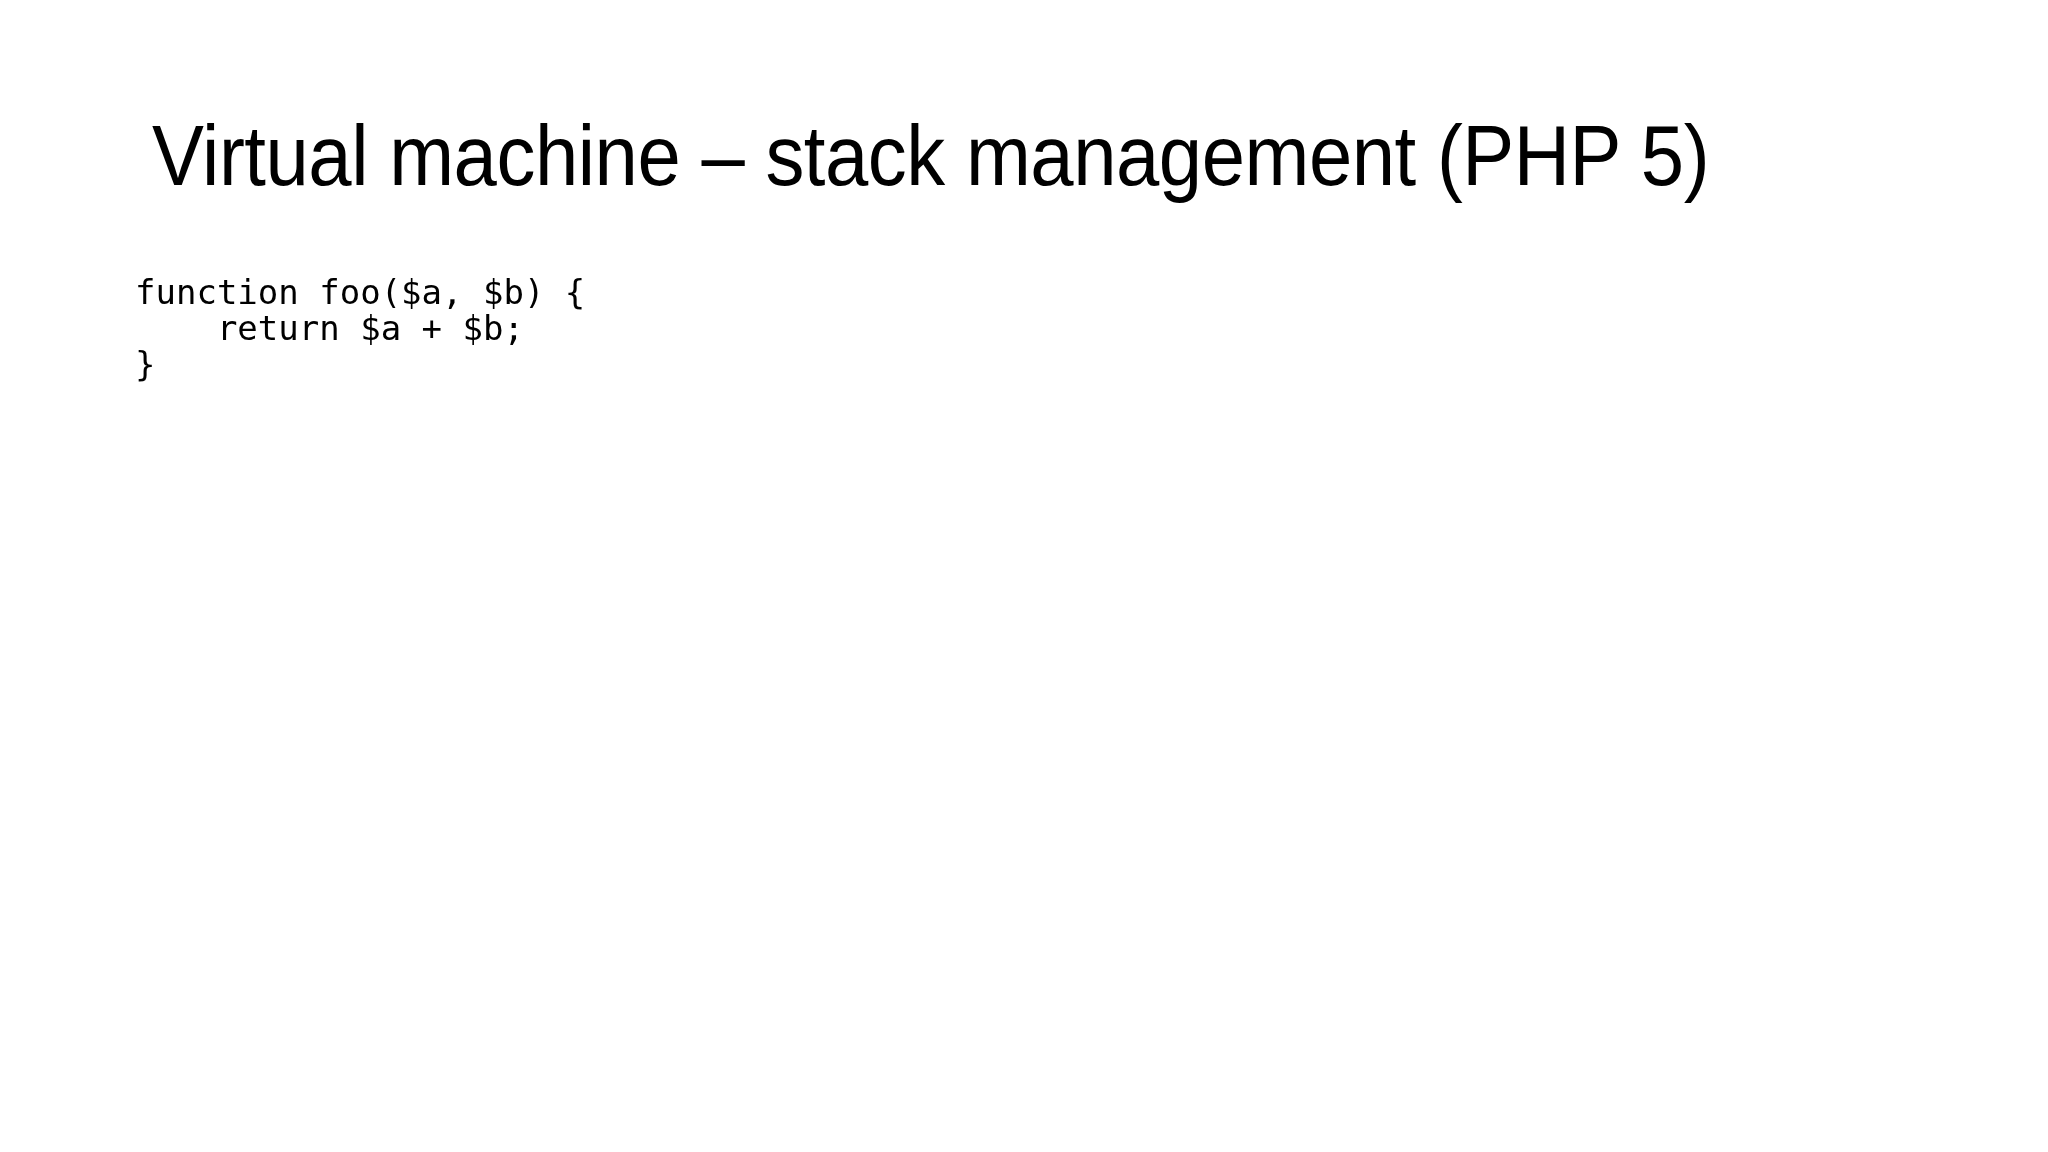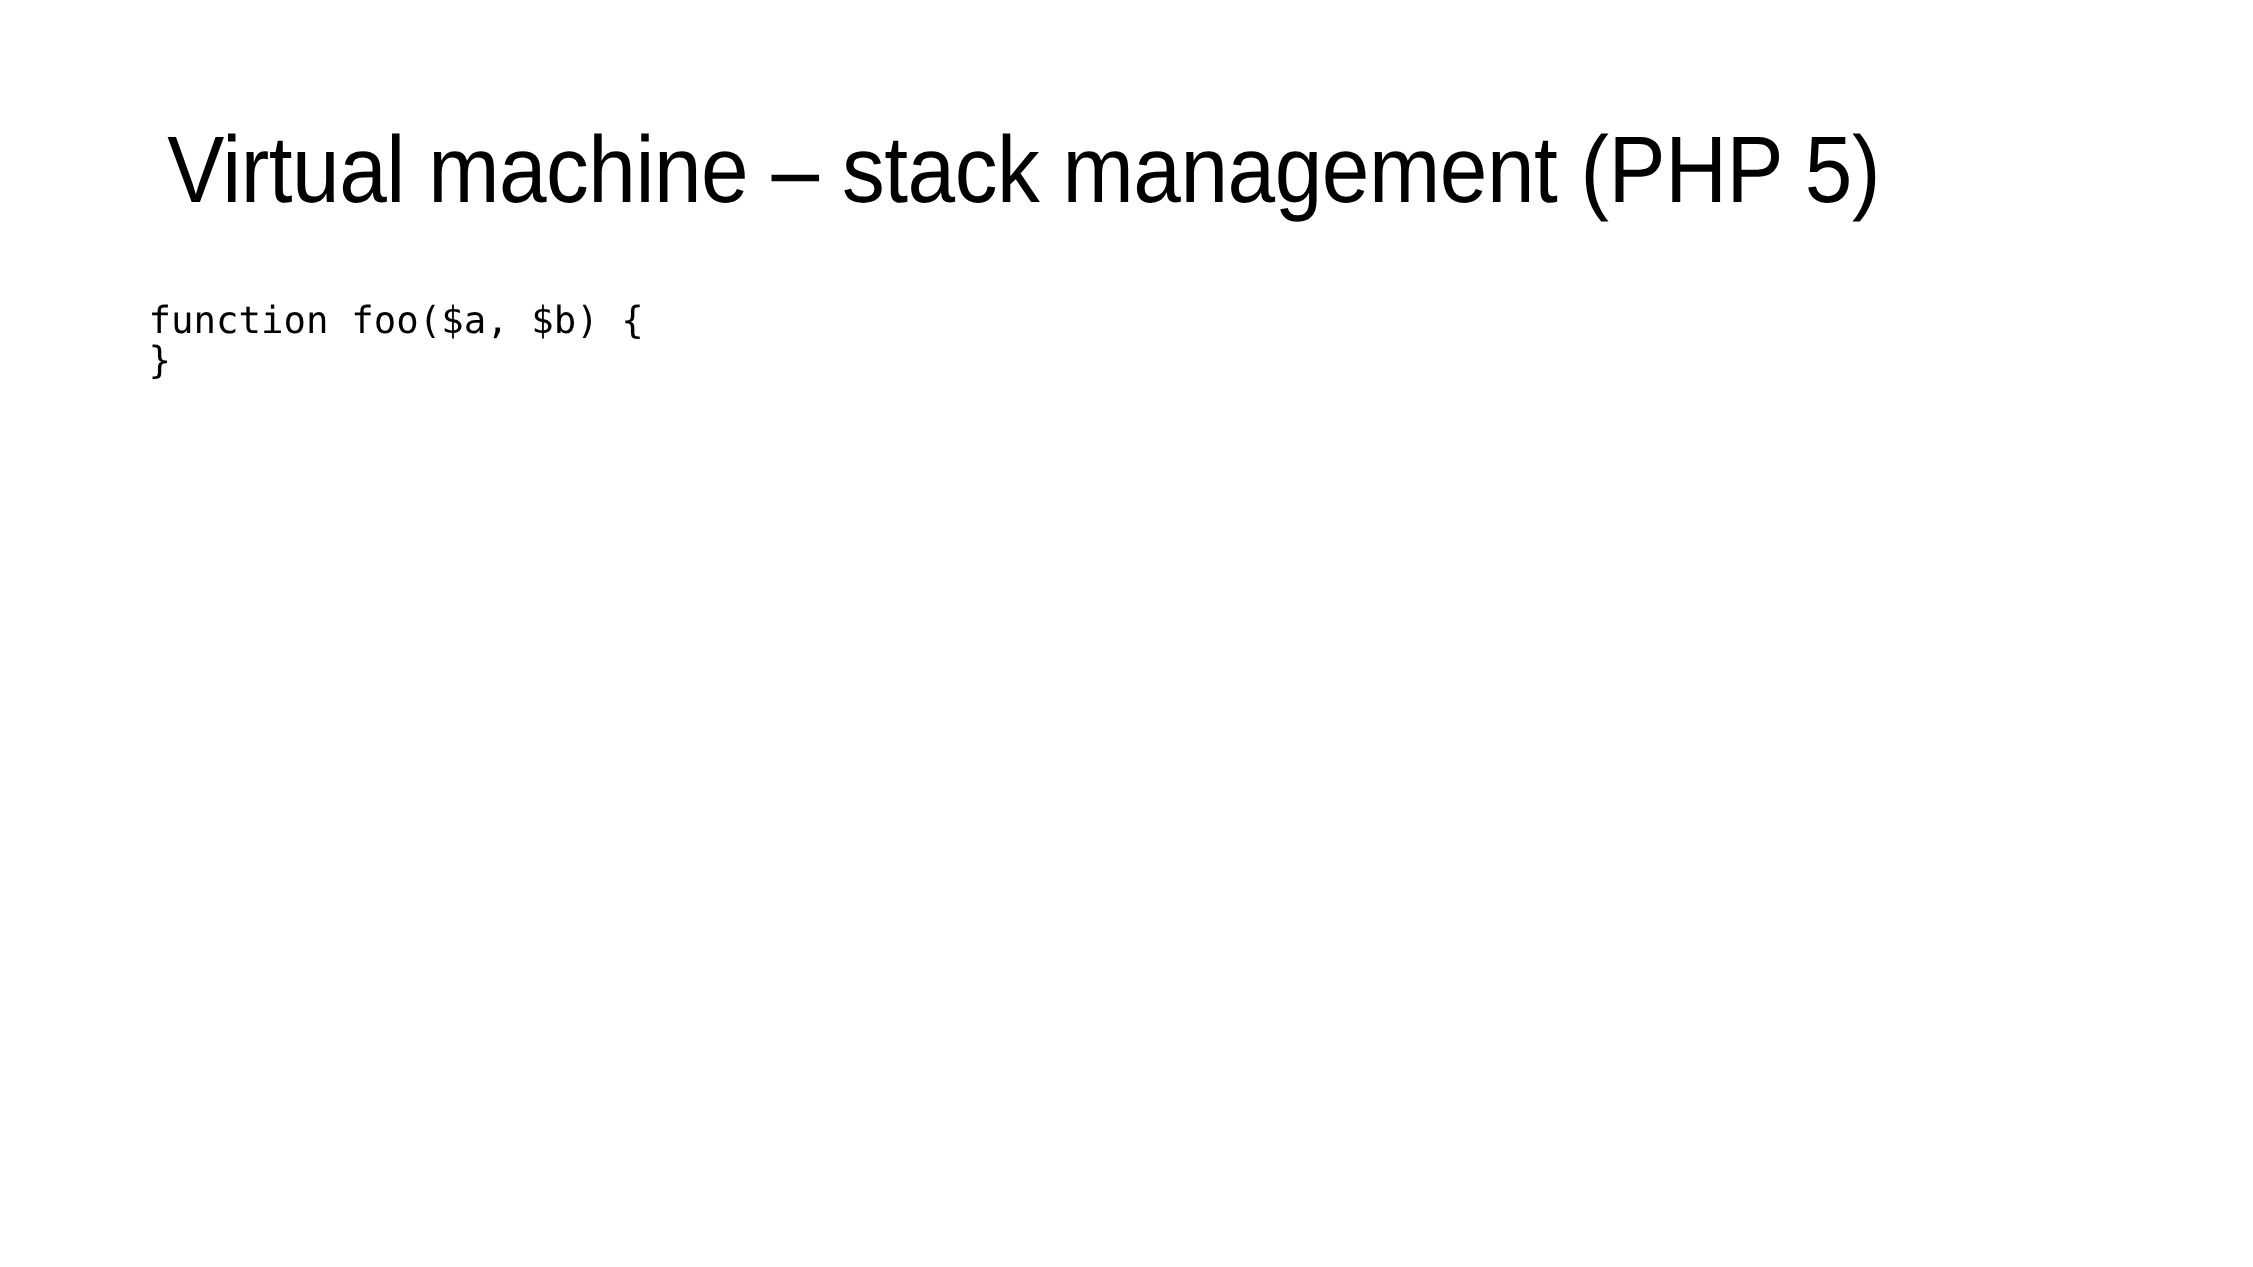--- a/index.html
+++ b/index.html
@@ -49,15 +49,15 @@
     white-space: pre;
   }
 </style>
 </head>
 <body style="background: rgb(255, 255, 255);">
 
 <div id="slide" style="background: rgb(255, 255, 255); padding-left: 12px;">
 
   <h1 id="slide-title" style="color: rgb(0, 0, 0);">Virtual machine – stack management (PHP 5)</h1>
 
-  <pre id="code-block" style="color: rgb(0, 0, 0);"><code><span class="code-line">function foo($a, $b) {</span><span class="code-line">}</span></code></pre>
+  <pre id="code-block" style="color: rgb(0, 0, 0);"><code><span class="code-line">function foo($a, $b) {</span><span class="code-line">    return $a + $b;</span><span class="code-line">}</span></code></pre>
 
 </div>
 
 </body></html>

